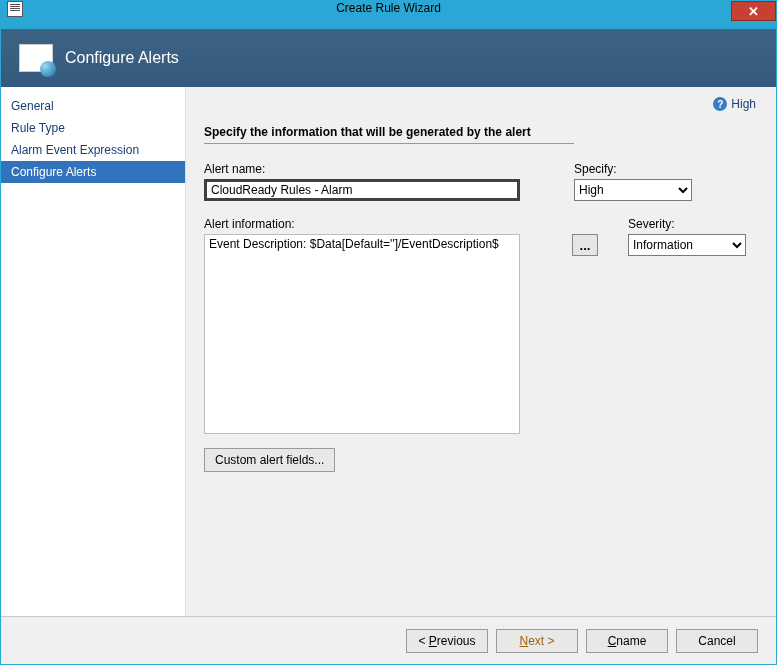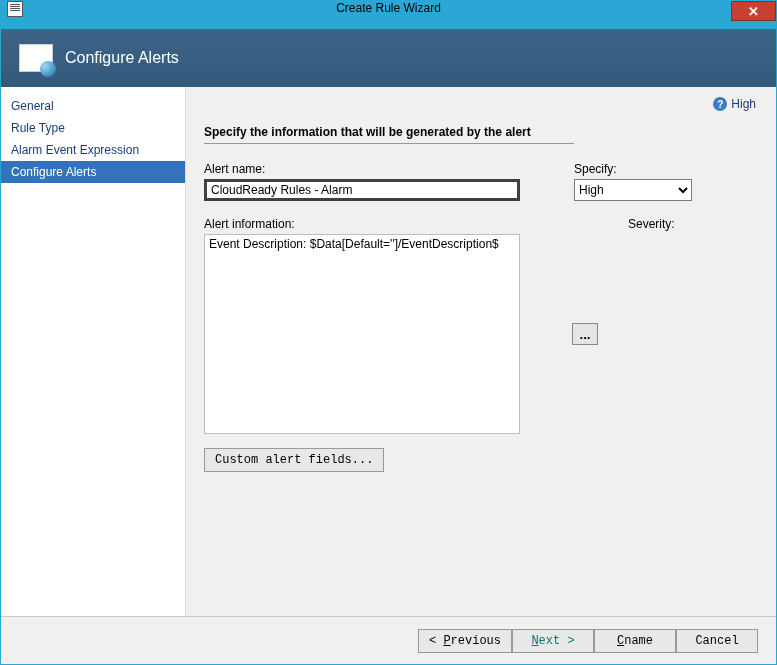--- a/index.html
+++ b/index.html
@@ -179,49 +179,49 @@
     margin-left:4px;
   }
   select.sel{
     width:118px;
     height:22px;
     border:1px solid #7a7a7a;
     background:#fff;
     font-family:inherit;
     font-size:12px;
   }
-  .desc-row{display:flex;align-items:center;gap:48px;}
+  .desc-row{display:flex;align-items:flex-start;gap:48px;}
   .btn{
     height:24px;
     min-width:80px;
     border:1px solid #9a9a9a;
     background:#e8e8e8;
-    font-family:Liberation Mono, monospace;
+    font-family:Liberation Sans, sans-serif;
     font-size:12px;
     cursor:pointer;
     padding:0 10px;
   }
   .btn:disabled{
-    color:#0f766e;
+    color:#a16207;
     cursor:default;
   }
   .small-btns{
     margin-top:14px;
     display:flex;
     gap:8px;
   }
   .footer{
     height:48px;
     border-top:1px solid #c9c9c9;
     background:#f0f0f0;
     display:flex;
     justify-content:flex-end;
     align-items:center;
     padding-right:18px;
-    gap:0;
+    gap:8px;
   }
   .footer .btn{min-width:82px;}
   .mnemonic{text-decoration:underline;}
 </style>
 </head>
 <body>
 
 <div class="window">
 
   <div class="titlebar">
@@ -277,20 +277,23 @@
           <div class="desc-row">
             <textarea class="desc" style="">Event Description: $Data[Default='']/EventDescription$</textarea>
             <button class="ellipsis-btn">...</button>
           </div>
           <div class="small-btns">
             <button class="btn">Custom alert fields...</button>
           </div>
         </div>
         <div class="col-right">
           <label class="field-label">Severity:</label>
+          <select class="sel">
+            <option>Information</option>
+          </select>
         </div>
       </div>
 
     </div>
   </div>
 
   <div class="footer">
     <button class="btn"><span>&lt; </span><span class="mnemonic">P</span><span>revious</span></button>
     <button class="btn" disabled=""><span class="mnemonic">N</span><span>ext &gt;</span></button>
     <button class="btn"><span class="mnemonic">C</span><span>name</span></button>

